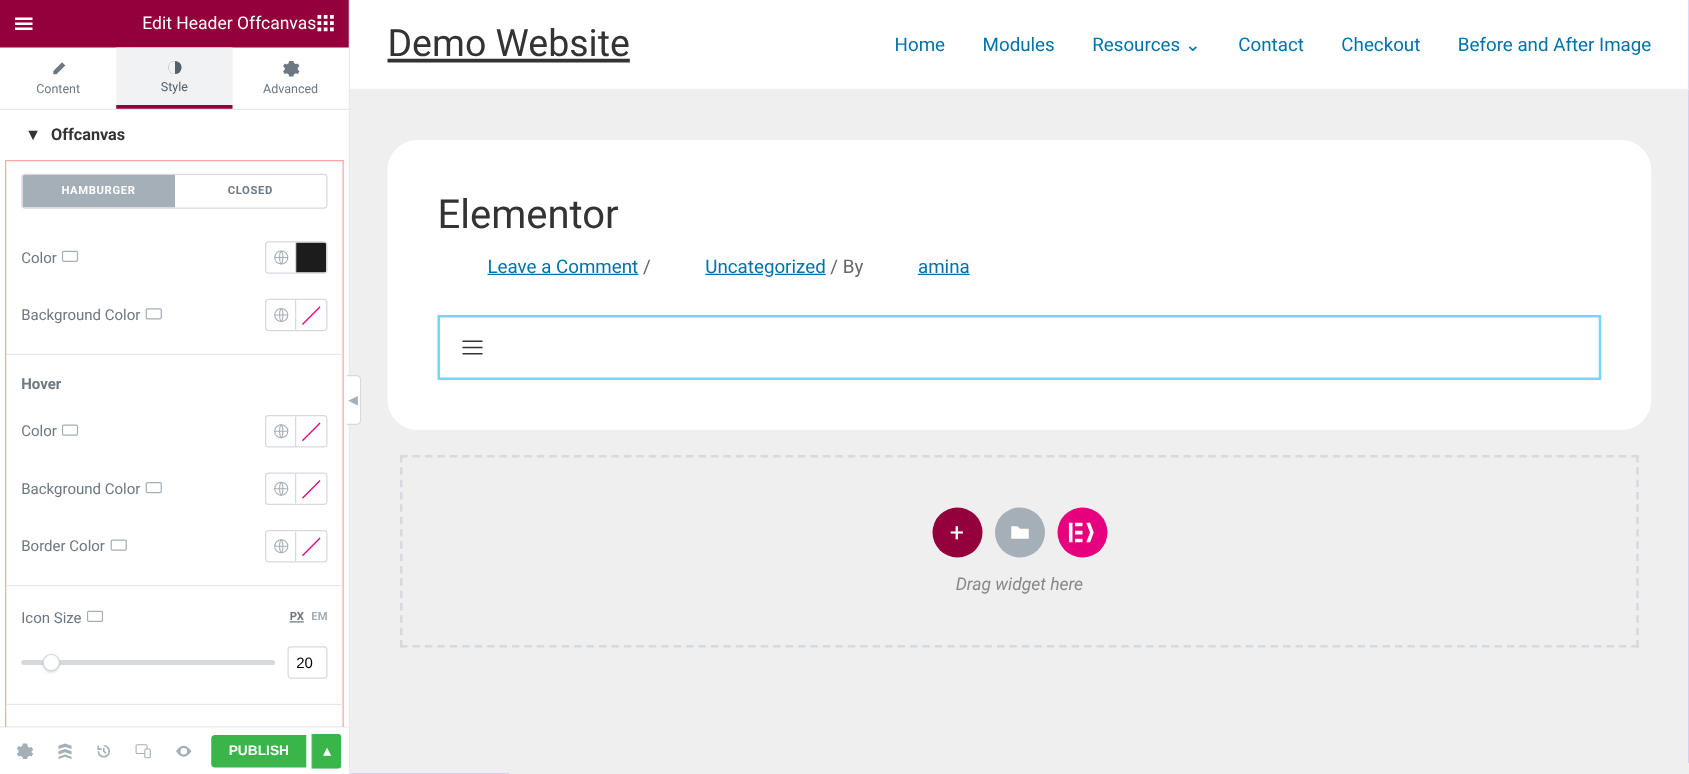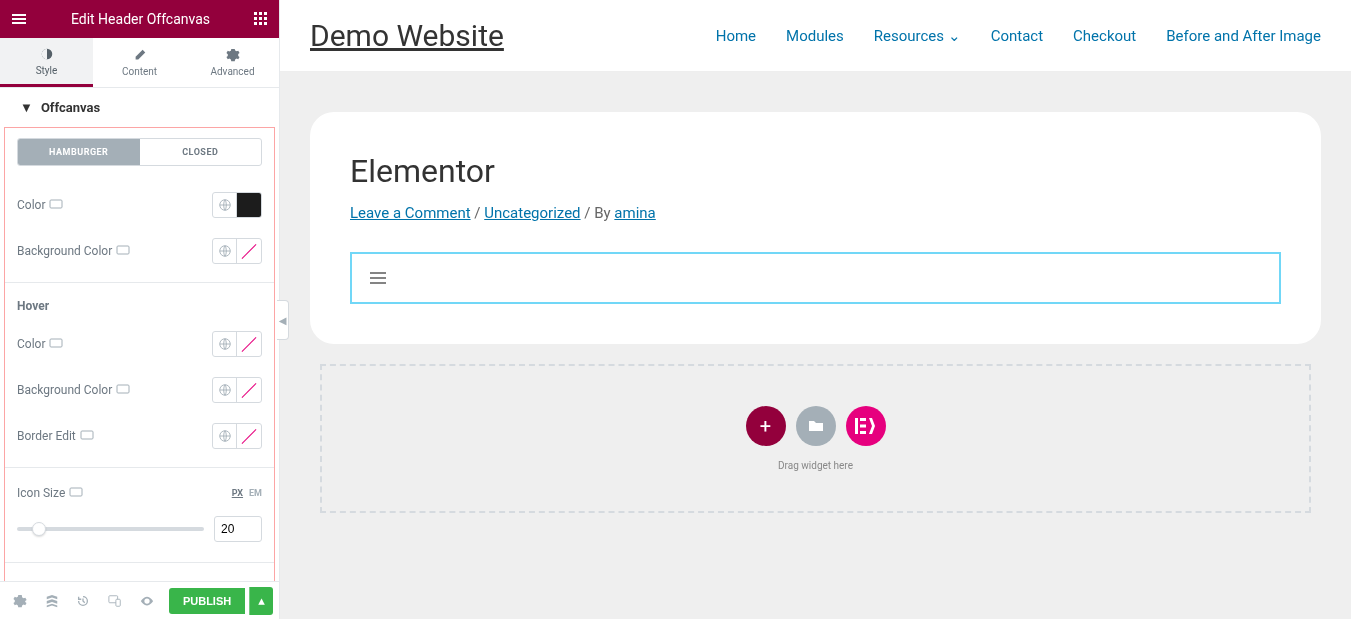--- a/index.html
+++ b/index.html
@@ -2,21 +2,21 @@
 <html><head>
 <meta charset="utf-8">
 <style>
 * { box-sizing: border-box; margin: 0; padding: 0; }
 body { font-family: -apple-system, BlinkMacSystemFont, "Segoe UI", Roboto, Arial, sans-serif; font-size: 13px; color: #333; background: #fff; overflow: hidden; }
 .app { display: flex; width: 1351px; height: 619px; }
 
 
 .panel { width: 280px; background: #fff; border-right: 1px solid #e6e9ec; display: flex; flex-direction: column; position: relative; }
 .panel-header { background: #93003c; color: #fff; height: 38px; display: flex; align-items: center; justify-content: space-between; padding: 0 10px; }
-.panel-header .title { flex: 1; text-align: center; font-size: 14px; font-weight: 400; }
+.panel-header .title { flex: 1; text-align: right; font-size: 14px; font-weight: 400; }
 .panel-header .menu-btn, .panel-header .apps-btn { cursor: pointer; display: flex; align-items: center; }
 .panel-tabs { display: flex; height: 50px; border-bottom: 1px solid #e6e9ec; }
 .panel-tab { flex: 1; display: flex; flex-direction: column; align-items: center; justify-content: center; gap: 4px; color: #6d7882; font-size: 10px; cursor: pointer; }
 .panel-tab.active { background: #f1f2f3; border-bottom: 3px solid #93003c; color: #556068; }
 .panel-tab svg { fill: #6d7882; }
 .panel-tab.active svg { fill: #556068; }
 
 .section-header { padding: 12px 20px; font-weight: 700; font-size: 13px; display: flex; align-items: center; gap: 8px; cursor: pointer; }
 .panel-body { flex: 1; overflow-y: auto; }
 .highlight-box { border: 1px solid #fca5a5; margin: 0 4px 4px 4px; padding: 10px 12px; }
@@ -34,50 +34,50 @@
 .swatch.black { background: #1c1c1c; }
 .swatch.none::before { content: ''; position: absolute; width: 20px; height: 1px; background: #e6007e; transform: rotate(-45deg); }
 .subheader { font-weight: 700; font-size: 12px; color: #6d7882; padding: 8px 0; }
 .sep { border-top: 1px solid #e6e9ec; margin: 8px -12px; }
 
 .units { display: flex; gap: 6px; font-size: 9px; color: #a4afb7; font-weight: 700; }
 .units .active { color: #6d7882; text-decoration: underline; padding-left: 12px; }
 .slider-row { display: flex; align-items: center; gap: 10px; padding: 6px 0 12px 0; }
 .slider { flex: 1; height: 4px; background: #d5dadf; border-radius: 2px; position: relative; }
 .slider .thumb { position: absolute; left: 12%; top: 50%; transform: translate(-50%,-50%); width: 14px; height: 14px; background: #fff; border: 1px solid #d5dadf; border-radius: 50%; box-shadow: 0 1px 2px rgba(0,0,0,0.15); }
-.num-input { width: 48px; height: 26px; border: 1px solid #d5dadf; border-radius: 3px; padding: 0 6px; font-size: 12px; }
+.num-input { width: 32px; height: 26px; border: 1px solid #d5dadf; border-radius: 3px; padding: 0 6px; font-size: 12px; }
 
 .panel-footer { background: #fff; border-top: 1px solid #e6e9ec; height: 38px; display: flex; align-items: center; padding: 0 6px; gap: 4px; }
 .panel-footer .ico { width: 28px; height: 28px; display: flex; align-items: center; justify-content: center; color: #a4afb7; cursor: pointer; }
 .panel-footer .spacer { flex: 1; }
 .publish-btn { background: #39b54a; color: #fff; font-weight: 700; font-size: 11px; padding: 7px 14px; border: none; border-radius: 3px 0 0 3px; cursor: pointer; }
 .publish-caret { background: #39b54a; border-left: 1px solid rgba(255,255,255,0.3); width: 24px; height: 28px; display: flex; align-items: center; justify-content: center; color: #fff; cursor: pointer; border-radius: 0 3px 3px 0; }
 
 .collapse-handle { position: absolute; right: -10px; top: 300px; width: 12px; height: 40px; background: #fff; border: 1px solid #d5dadf; border-left: none; border-radius: 0 4px 4px 0; display: flex; align-items: center; justify-content: center; color: #a4afb7; cursor: pointer; font-size: 10px; }
 
 
 .main { flex: 1; background: #8b5cf6; display: flex; flex-direction: column; }
 .site-header { background: #fff; border-bottom: 1px solid #eee; padding: 18px 30px; display: flex; align-items: center; justify-content: space-between; }
 .site-logo { font-size: 30px; text-decoration: underline; font-weight: 400; }
 .nav { display: flex; gap: 30px; align-items: center; }
 .nav a { color: #0073aa; text-decoration: none; font-size: 15px; display: flex; align-items: center; gap: 4px; }
 .page-body { background: #efefef; flex: 1; padding: 40px 0; overflow-y: auto; }
 .page-inner { background: #fff; margin: 0 30px 20px 30px; padding: 40px; border-radius: 24px; }
 .page-title { font-size: 32px; font-weight: 400; margin-bottom: 14px; }
 .meta { font-size: 15px; color: #333; }
-.meta a { color: #0073aa; text-decoration: underline; }
+.meta a { color: #0073aa; text-decoration: underline; margin-left: 40px; }
 .meta .sep-txt { color: #666; }
 .widget-preview { margin-top: 30px; border: 2px solid #71d7f7; padding: 16px; display: flex; align-items: center; }
 .dropzone { margin: 0 40px; border: 2px dashed #d5dadf; padding: 40px; display: flex; flex-direction: column; align-items: center; gap: 14px; }
 .circles { display: flex; gap: 10px; }
 .circle { width: 40px; height: 40px; border-radius: 50%; display: flex; align-items: center; justify-content: center; color: #fff; font-size: 20px; cursor: pointer; }
 .circle.plus { background: #93003c; }
 .circle.folder { background: #a4afb7; }
 .circle.ek { background: #e6007e; font-size: 12px; font-weight: 700; }
-.dropzone .hint { color: #888; font-size: 10px; }
+.dropzone .hint { color: #888; font-style: italic; font-size: 14px; }
 </style>
 </head>
 <body>
 
 <div class="app">
   <div class="panel">
     <div class="panel-header">
       <div class="menu-btn">
         <svg width="18" height="18" viewBox="0 0 18 18">
             <path fill="#fff" d="M2 4h14v2H2zM2 8h14v2H2zM2 12h14v2H2z"></path>
@@ -93,35 +93,35 @@
             <rect x="6" y="6" width="3" height="3"></rect>
             <rect x="11" y="6" width="3" height="3"></rect>
             <rect x="1" y="11" width="3" height="3"></rect>
             <rect x="6" y="11" width="3" height="3"></rect>
             <rect x="11" y="11" width="3" height="3"></rect>
           </svg>
       </div>
     </div>
 
     <div class="panel-tabs">
+      <div class="panel-tab">
+        <svg width="14" height="14" viewBox="0 0 16 16">
+            <path d="M11 2l3 3-8 8H3v-3l8-8z"></path>
+          </svg>
+        <span>Content</span>
+      </div>
       <div class="panel-tab active">
         <svg width="14" height="14" viewBox="0 0 16 16">
             <circle cx="8" cy="8" r="6"></circle>
             <path fill="#f1f2f3" d="M8 2a6 6 0 000 12V2z"></path>
           </svg>
         <span>Style</span>
       </div>
       <div class="panel-tab">
         <svg width="14" height="14" viewBox="0 0 16 16">
-            <path d="M11 2l3 3-8 8H3v-3l8-8z"></path>
-          </svg>
-        <span>Content</span>
-      </div>
-      <div class="panel-tab">
-        <svg width="14" height="14" viewBox="0 0 16 16">
             <path d="M8 5a3 3 0 100 6 3 3 0 000-6zm6 3c0-.4 0-.7-.1-1.1l1.6-1.2-1.5-2.6-1.9.7c-.5-.4-1.1-.8-1.7-1L10 1H6l-.4 2c-.6.2-1.2.5-1.7 1l-1.9-.8-1.5 2.6L2.1 7c-.1.3-.1.7-.1 1s0 .7.1 1l-1.6 1.2 1.5 2.6 1.9-.7c.5.4 1.1.8 1.7 1L6 15h4l.4-2c.6-.2 1.2-.5 1.7-1l1.9.8 1.5-2.6L13.9 9c.1-.3.1-.7.1-1z"></path>
           </svg>
         <span>Advanced</span>
       </div>
     </div>
 
     <div class="panel-body">
       <div class="section-header">
         <span>▼</span>
         <span>Offcanvas</span>
@@ -207,21 +207,21 @@
                   <circle cx="8" cy="8" r="6"></circle>
                   <path d="M2 8h12M8 2c2 2 2 10 0 12M8 2c-2 2-2 10 0 12"></path>
                 </svg>
             </div>
             <div class="swatch none"></div>
           </div>
         </div>
 
         <div class="control-row">
           <div class="lbl">
-            <span>Border Edit</span>
+            <span>Border Color</span>
             <svg class="device-icon" width="14" height="12" viewBox="0 0 14 12" fill="currentColor">
                 <rect x="1" y="1" width="12" height="8" rx="1" fill="none" stroke="currentColor"></rect>
                 <path d="M5 11h4"></path>
               </svg>
           </div>
           <div class="swatch-group">
             <div class="globe">
               <svg width="14" height="14" viewBox="0 0 16 16" fill="none" stroke="currentColor">
                   <circle cx="8" cy="8" r="6"></circle>
                   <path d="M2 8h12M8 2c2 2 2 10 0 12M8 2c-2 2-2 10 0 12"></path>

